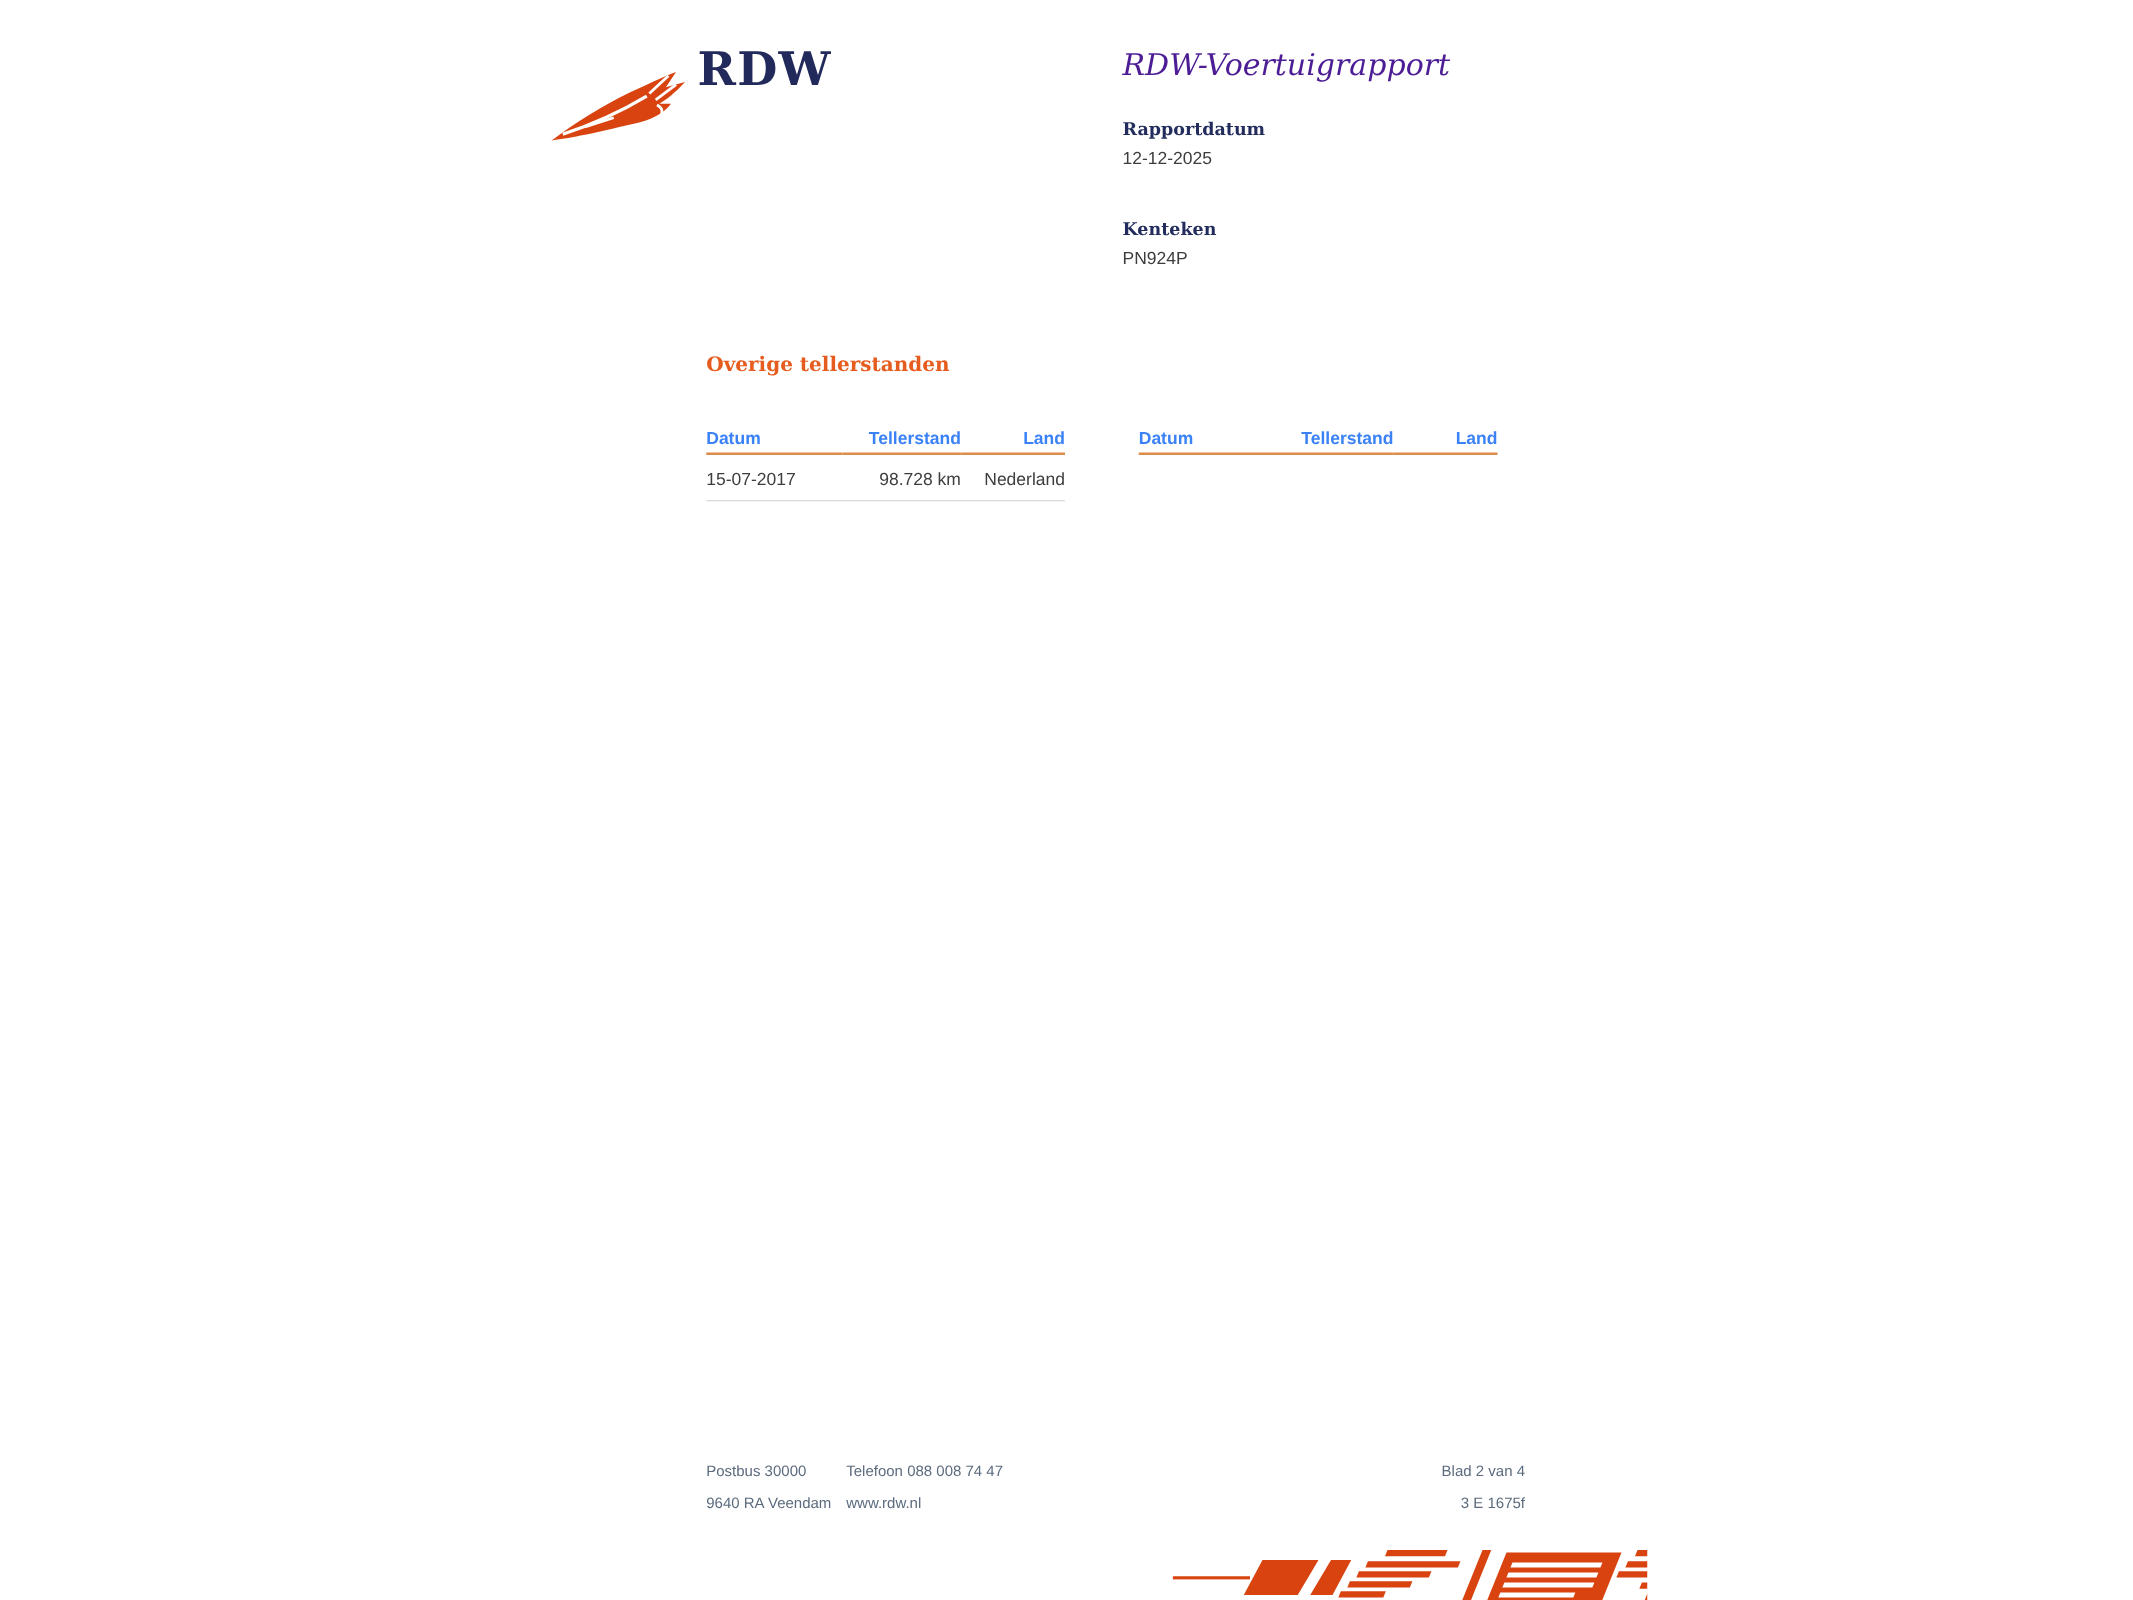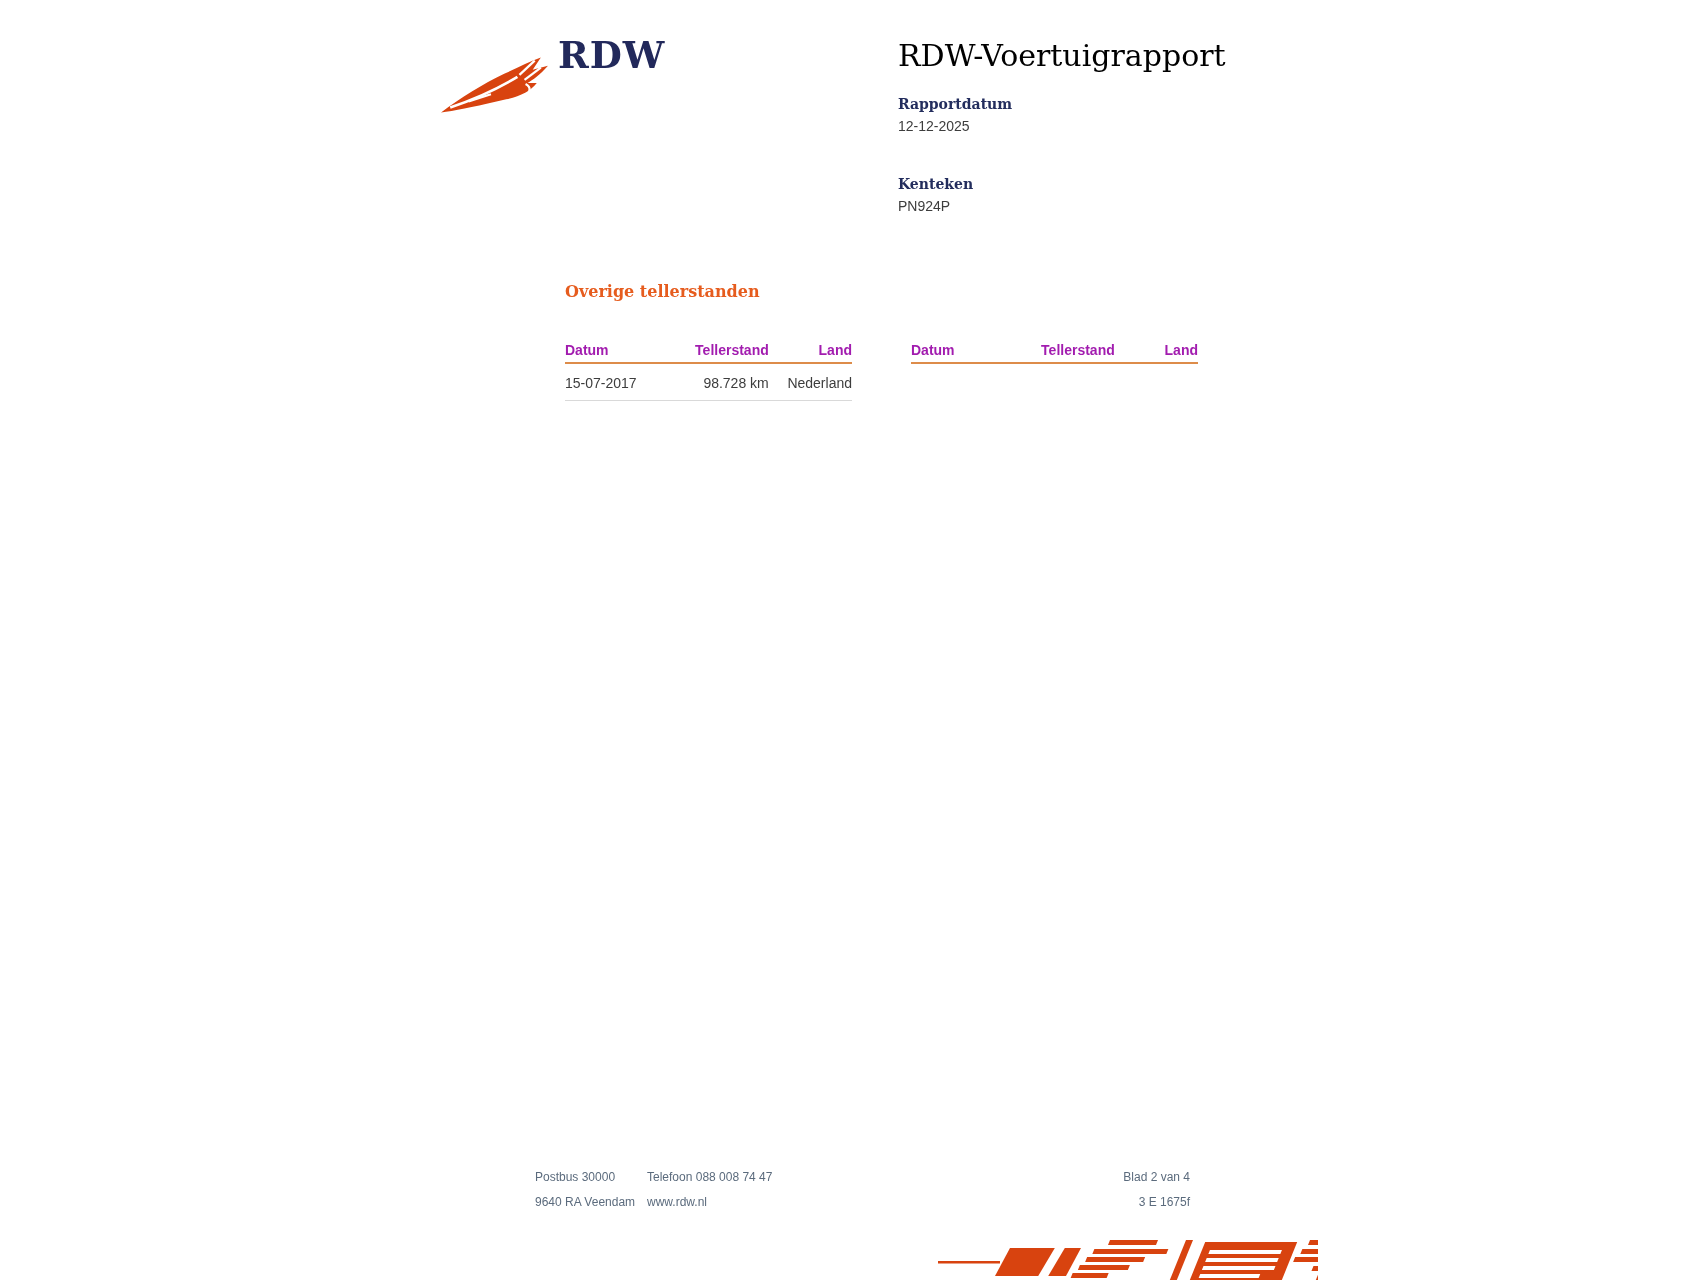--- a/index.html
+++ b/index.html
@@ -15,55 +15,55 @@
   
   .feather-logo { position: absolute; left: 438px; top: 48px; width: 112px; height: 70px; }
   .brand-word {
     position: absolute; left: 558px; top: 33px;
     font-family: "DejaVu Serif", serif; font-weight: bold;
     font-size: 37px; letter-spacing: 1px; color: #22295b;
   }
   .report-title {
     position: absolute; left: 898px; top: 38px;
     font-family: "DejaVu Serif", serif; font-weight: 500;
-    font-size: 30px; color: #000000;
+    font-size: 24px; color: #4c1d95; font-style: italic;
   }
   .meta { position: absolute; left: 898px; top: 96px; display: flex; gap: 42px; flex-direction: column; }
   .meta-col { min-width: 98px; }
   .meta-label {
     font-family: "DejaVu Serif", serif; font-weight: bold;
     font-size: 14px; color: #232d5d; display: block;
   }
   .meta-value { display: block; margin-top: 6px; font-size: 14px; color: #3d3d3d; }
 
   
   .section-heading {
     position: absolute; left: 565px; top: 282px;
     font-family: "DejaVu Serif", serif; font-weight: bold;
     font-size: 16px; color: #e65c1e;
   }
   .tables { position: absolute; left: 565px; top: 342px; display: flex; gap: 59px; }
   table.odo { border-collapse: collapse; width: 287px; table-layout: fixed; }
   table.odo th {
-    font-size: 14px; font-weight: bold; color: #a21caf;
+    font-size: 14px; font-weight: bold; color: #3b82f6;
     padding: 0 0 4px 0; border-bottom: 2px solid #dd8c4a;
     text-align: right; white-space: nowrap;
   }
   table.odo th:first-child { text-align: left; width: 38%; }
   table.odo th:nth-child(2) { width: 33%; }
   table.odo th:nth-child(3) { width: 29%; }
   table.odo td {
     font-size: 14px; color: #3d3d3d;
     padding: 11px 0 9px 0; border-bottom: 1px solid #d9d9d9;
     text-align: right; white-space: nowrap;
   }
   table.odo td:first-child { text-align: left; }
 
   
-  .footer { position: absolute; left: 535px; top: 1170px; width: 655px; font-size: 12px; color: #5b6b7d; }
+  .footer { position: absolute; left: 565px; top: 1170px; width: 655px; font-size: 12px; color: #5b6b7d; }
   .footer-row { display: flex; margin-bottom: 11px; line-height: 14px; }
   .f-col-a { width: 112px; }
   .f-col-b { flex: 1; }
   .f-col-c { text-align: right; }
 
   
   .corner-graphic { position: absolute; left: 938px; top: 1240px; width: 380px; height: 40px; overflow: hidden; }
 </style>
 </head>
 <body>

